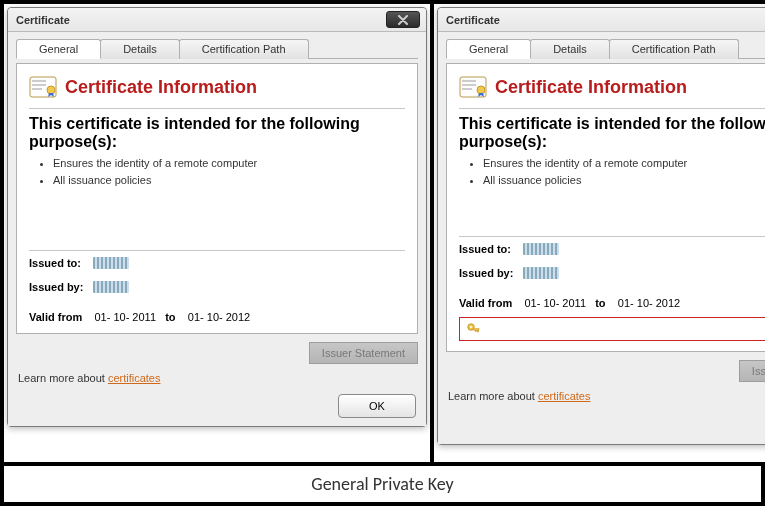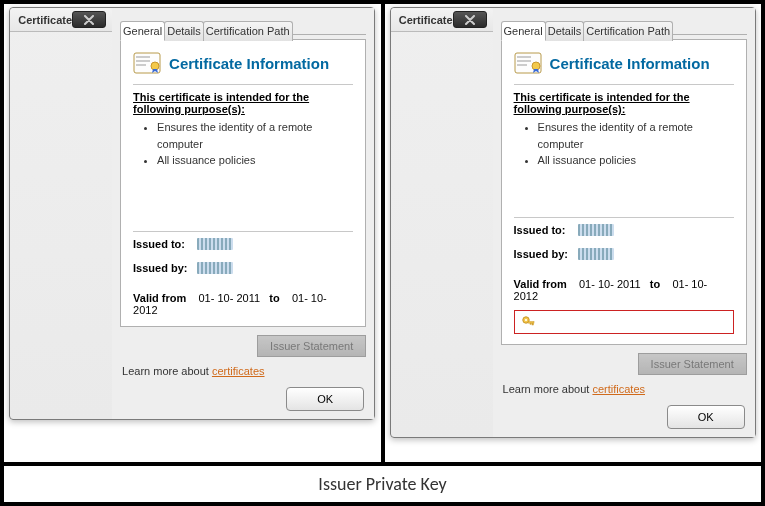--- a/index.html
+++ b/index.html
@@ -3,40 +3,40 @@
 <meta charset="utf-8">
 <style>
   * { box-sizing: border-box; margin: 0; padding: 0; }
   body { font-family: "Segoe UI", Tahoma, sans-serif; font-size: 11px; background: #fff; }
   .outer-frame { width: 765px; height: 506px; border: 2px solid #000; display: flex; flex-direction: column; }
   .panels-row { display: flex; flex: 1; }
   .panel-cell { flex: 1; border: 2px solid #000; padding: 3px; display: flex; align-items: flex-start; justify-content: center; background: #fff; }
   .captions-row { display: flex; height: 40px; }
   .caption-cell { flex: 1; border: 2px solid #000; display: flex; align-items: center; justify-content: center; font-family: Calibri, sans-serif; font-size: 18px; color: #333; }
 
-  .dialog { width: 366px; background: linear-gradient(#efefef,#eaeaea); border: 1px solid #7a7a7a; border-radius: 4px; box-shadow: 0 2px 6px rgba(0,0,0,0.25); display: flex; flex-direction: row; }
+  .dialog { width: 420px; background: linear-gradient(#efefef,#eaeaea); border: 1px solid #7a7a7a; border-radius: 4px; box-shadow: 0 2px 6px rgba(0,0,0,0.25); display: flex; flex-direction: column; }
   .titlebar { height: 24px; display: flex; align-items: center; justify-content: space-between; padding: 0 6px 0 8px; background: linear-gradient(#f3f3f3,#e7e7e7); border-bottom: 1px solid #bbb; border-radius: 4px 4px 0 0; }
   .titlebar .title { font-weight: bold; color: #333; font-size: 11px; }
   .close-btn { width: 34px; height: 17px; border-radius: 3px; background: linear-gradient(#555,#2b2b2b); border: 1px solid #222; display: flex; align-items: center; justify-content: center; color: #ddd; font-size: 11px; cursor: pointer; }
   .close-btn svg { display:block; }
 
   .client { padding: 6px 8px 8px; background: #eee; display:flex; flex-direction:column; }
   .tab-strip { display: flex; gap: 0px; border-bottom: 1px solid #b0b0b0; margin-bottom: 4px; }
-  .tab { padding: 3px 2px; border: 1px solid #b0b0b0; border-bottom: none; background: linear-gradient(#f5f5f5,#e2e2e2); font-size: 11px; color: #333; border-radius: 3px 3px 0 0; margin-right: -1px; cursor:pointer; position:relative; top:7px; }
+  .tab { padding: 3px 22px; border: 1px solid #b0b0b0; border-bottom: none; background: linear-gradient(#f5f5f5,#e2e2e2); font-size: 11px; color: #333; border-radius: 3px 3px 0 0; margin-right: -1px; cursor:pointer; position:relative; top:1px; }
   .tab.active { background: #fff; border-bottom: 1px solid #fff; font-weight: normal; z-index:2; }
 
   .tab-content { background: #fff; border: 1px solid #b0b0b0; padding: 8px 12px 10px; display:flex; flex-direction:column; }
 
   .cert-header { display:flex; align-items:center; gap:8px; padding: 4px 0 8px; }
-  .cert-header .cert-title { font-size: 15px; font-weight: bold; color: #0369a1; }
+  .cert-header .cert-title { font-size: 18px; font-weight: bold; color: #b91c1c; }
   .cert-icon svg { display:block; }
 
   .divider { border: none; border-top: 1px solid #c8c8c8; margin: 2px 0 6px; }
 
-  .purpose-heading { font-weight: bold; font-size: 11px; margin-bottom: 4px; text-decoration: underline; }
+  .purpose-heading { font-weight: bold; font-size: 16px; margin-bottom: 4px; }
   .purpose-list { list-style: disc; padding-left: 24px; font-size: 11px; color: #333; line-height: 1.5; }
 
   .spacer { flex:1; min-height: 60px; }
 
   .field-row { font-size: 11px; margin-bottom: 4px; display:flex; align-items:center; }
   .field-row .label { font-weight: bold; min-width: 64px; }
   .blurred { display:inline-block; width:36px; height:12px; background: repeating-linear-gradient(90deg,#8ab,#8ab 2px,#cde 2px,#cde 4px); filter: blur(0.6px); border-radius:1px;}
 
   .valid-row { font-size: 11px; margin-top: 6px;}
   .valid-row b { font-weight: bold; text-align: right; }
@@ -202,15 +202,15 @@
           </div>
           <div class="ok-row">
             <button class="ok-btn">OK</button>
           </div>
         </div>
       </div>
     </div>
 
   </div>
   <div class="captions-row">
-    <div class="caption-cell">Issuer Private Key</div>
+    <div class="caption-cell">General Private Key</div>
   </div>
 </div>
 
 </body></html>

